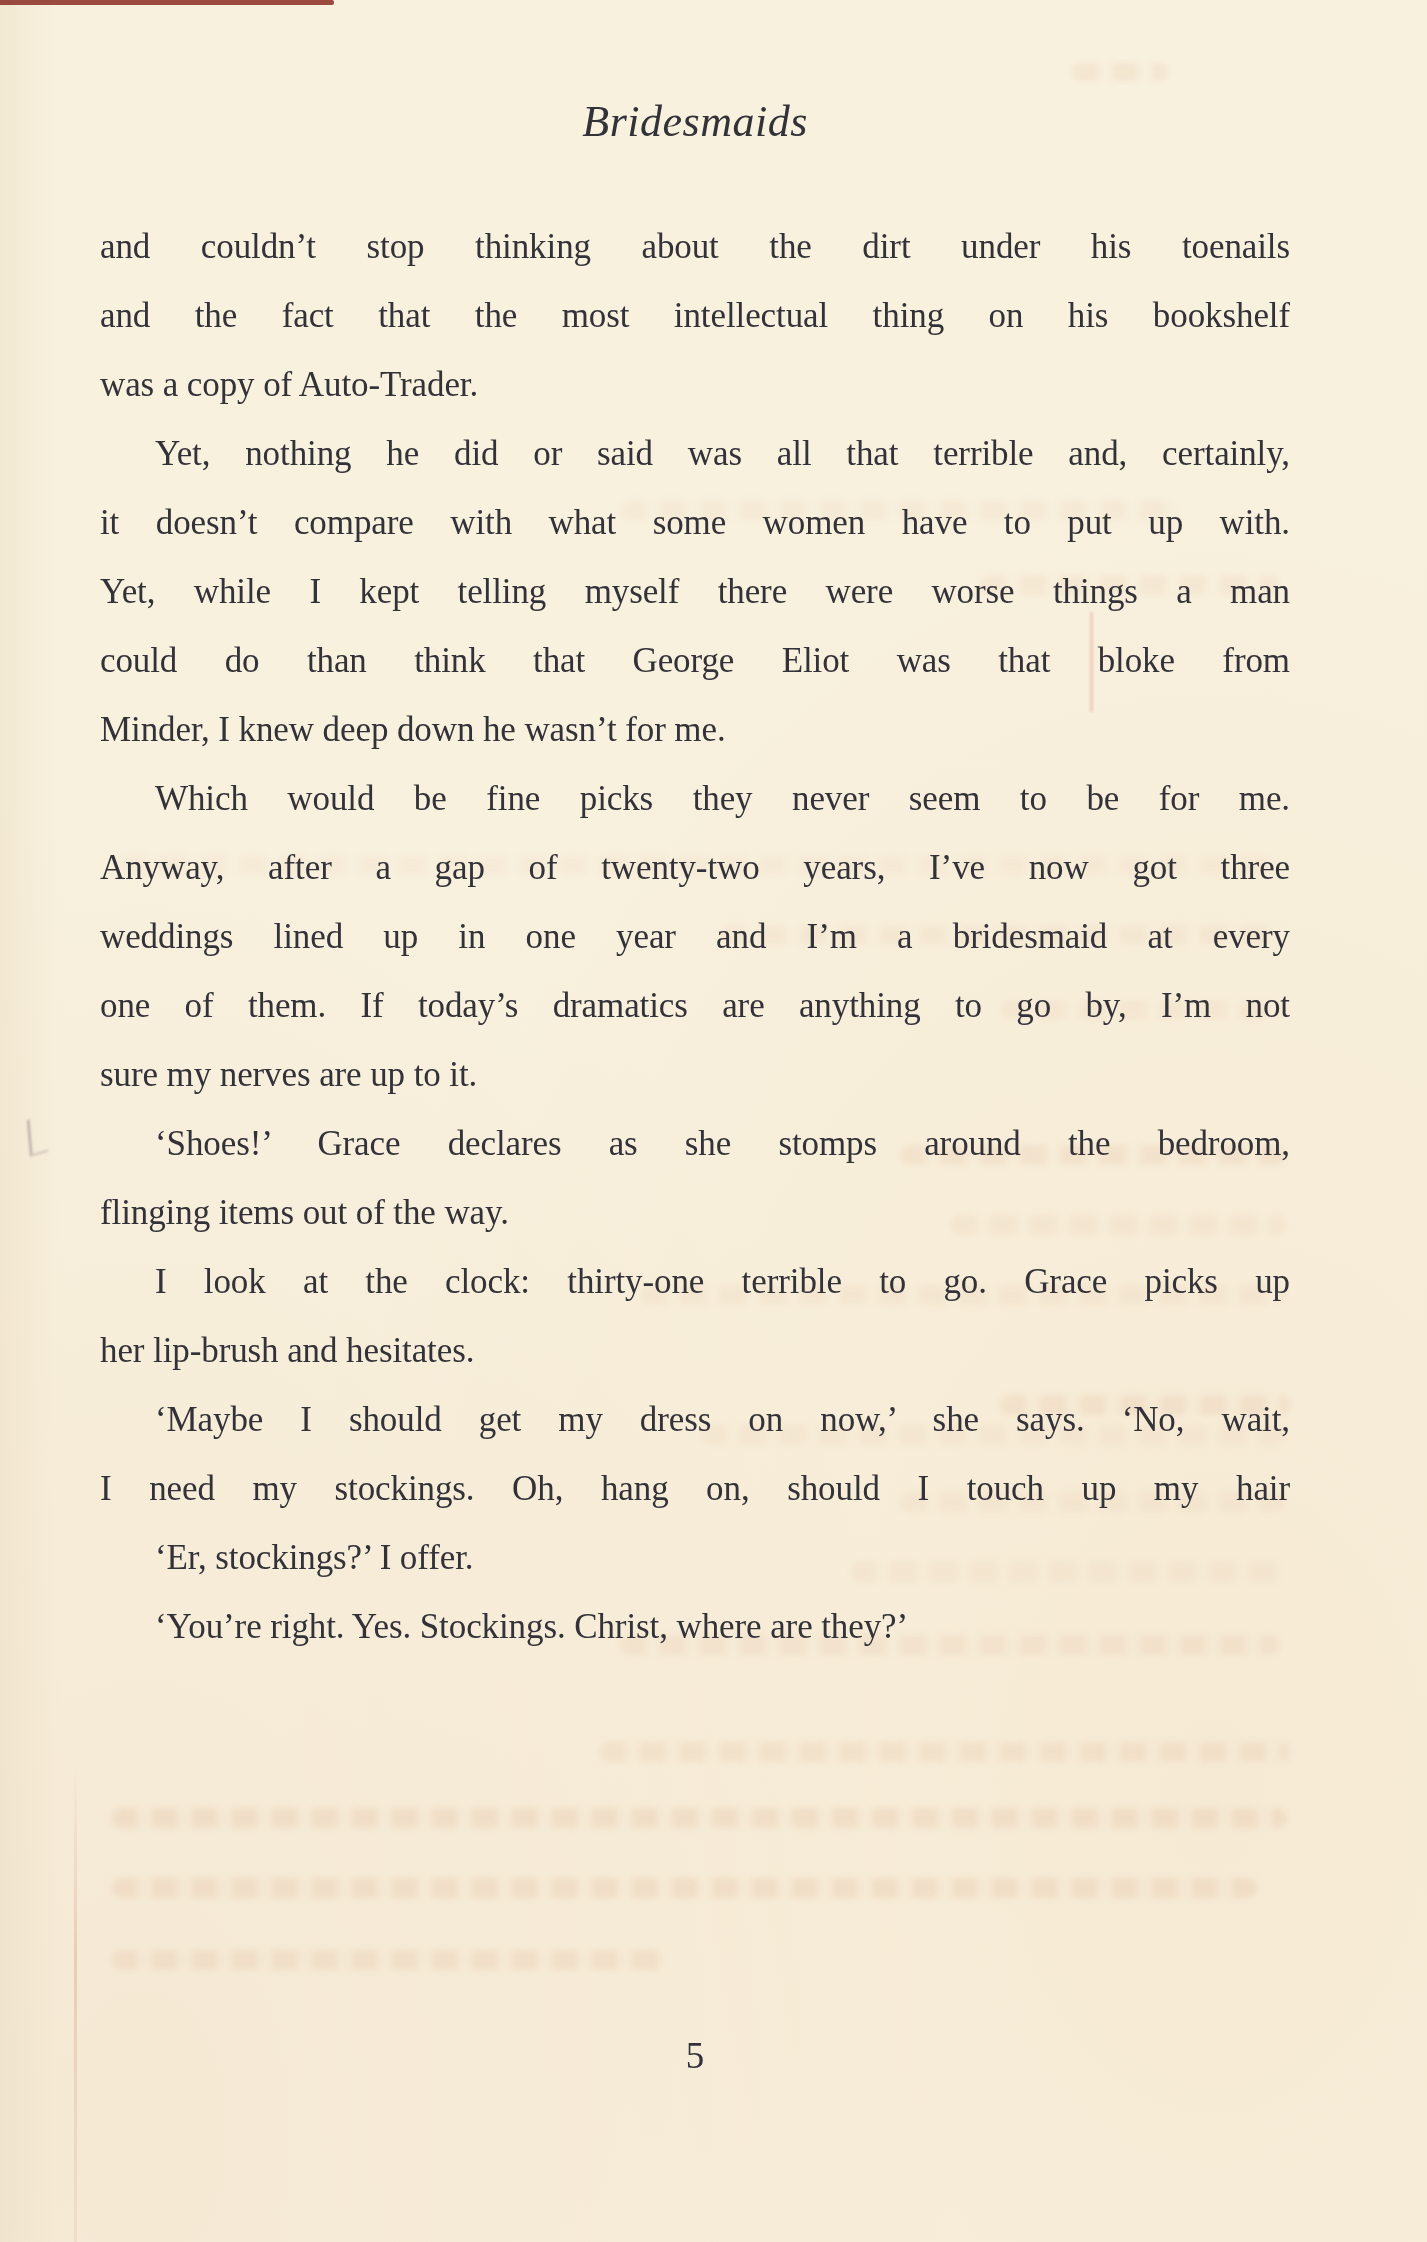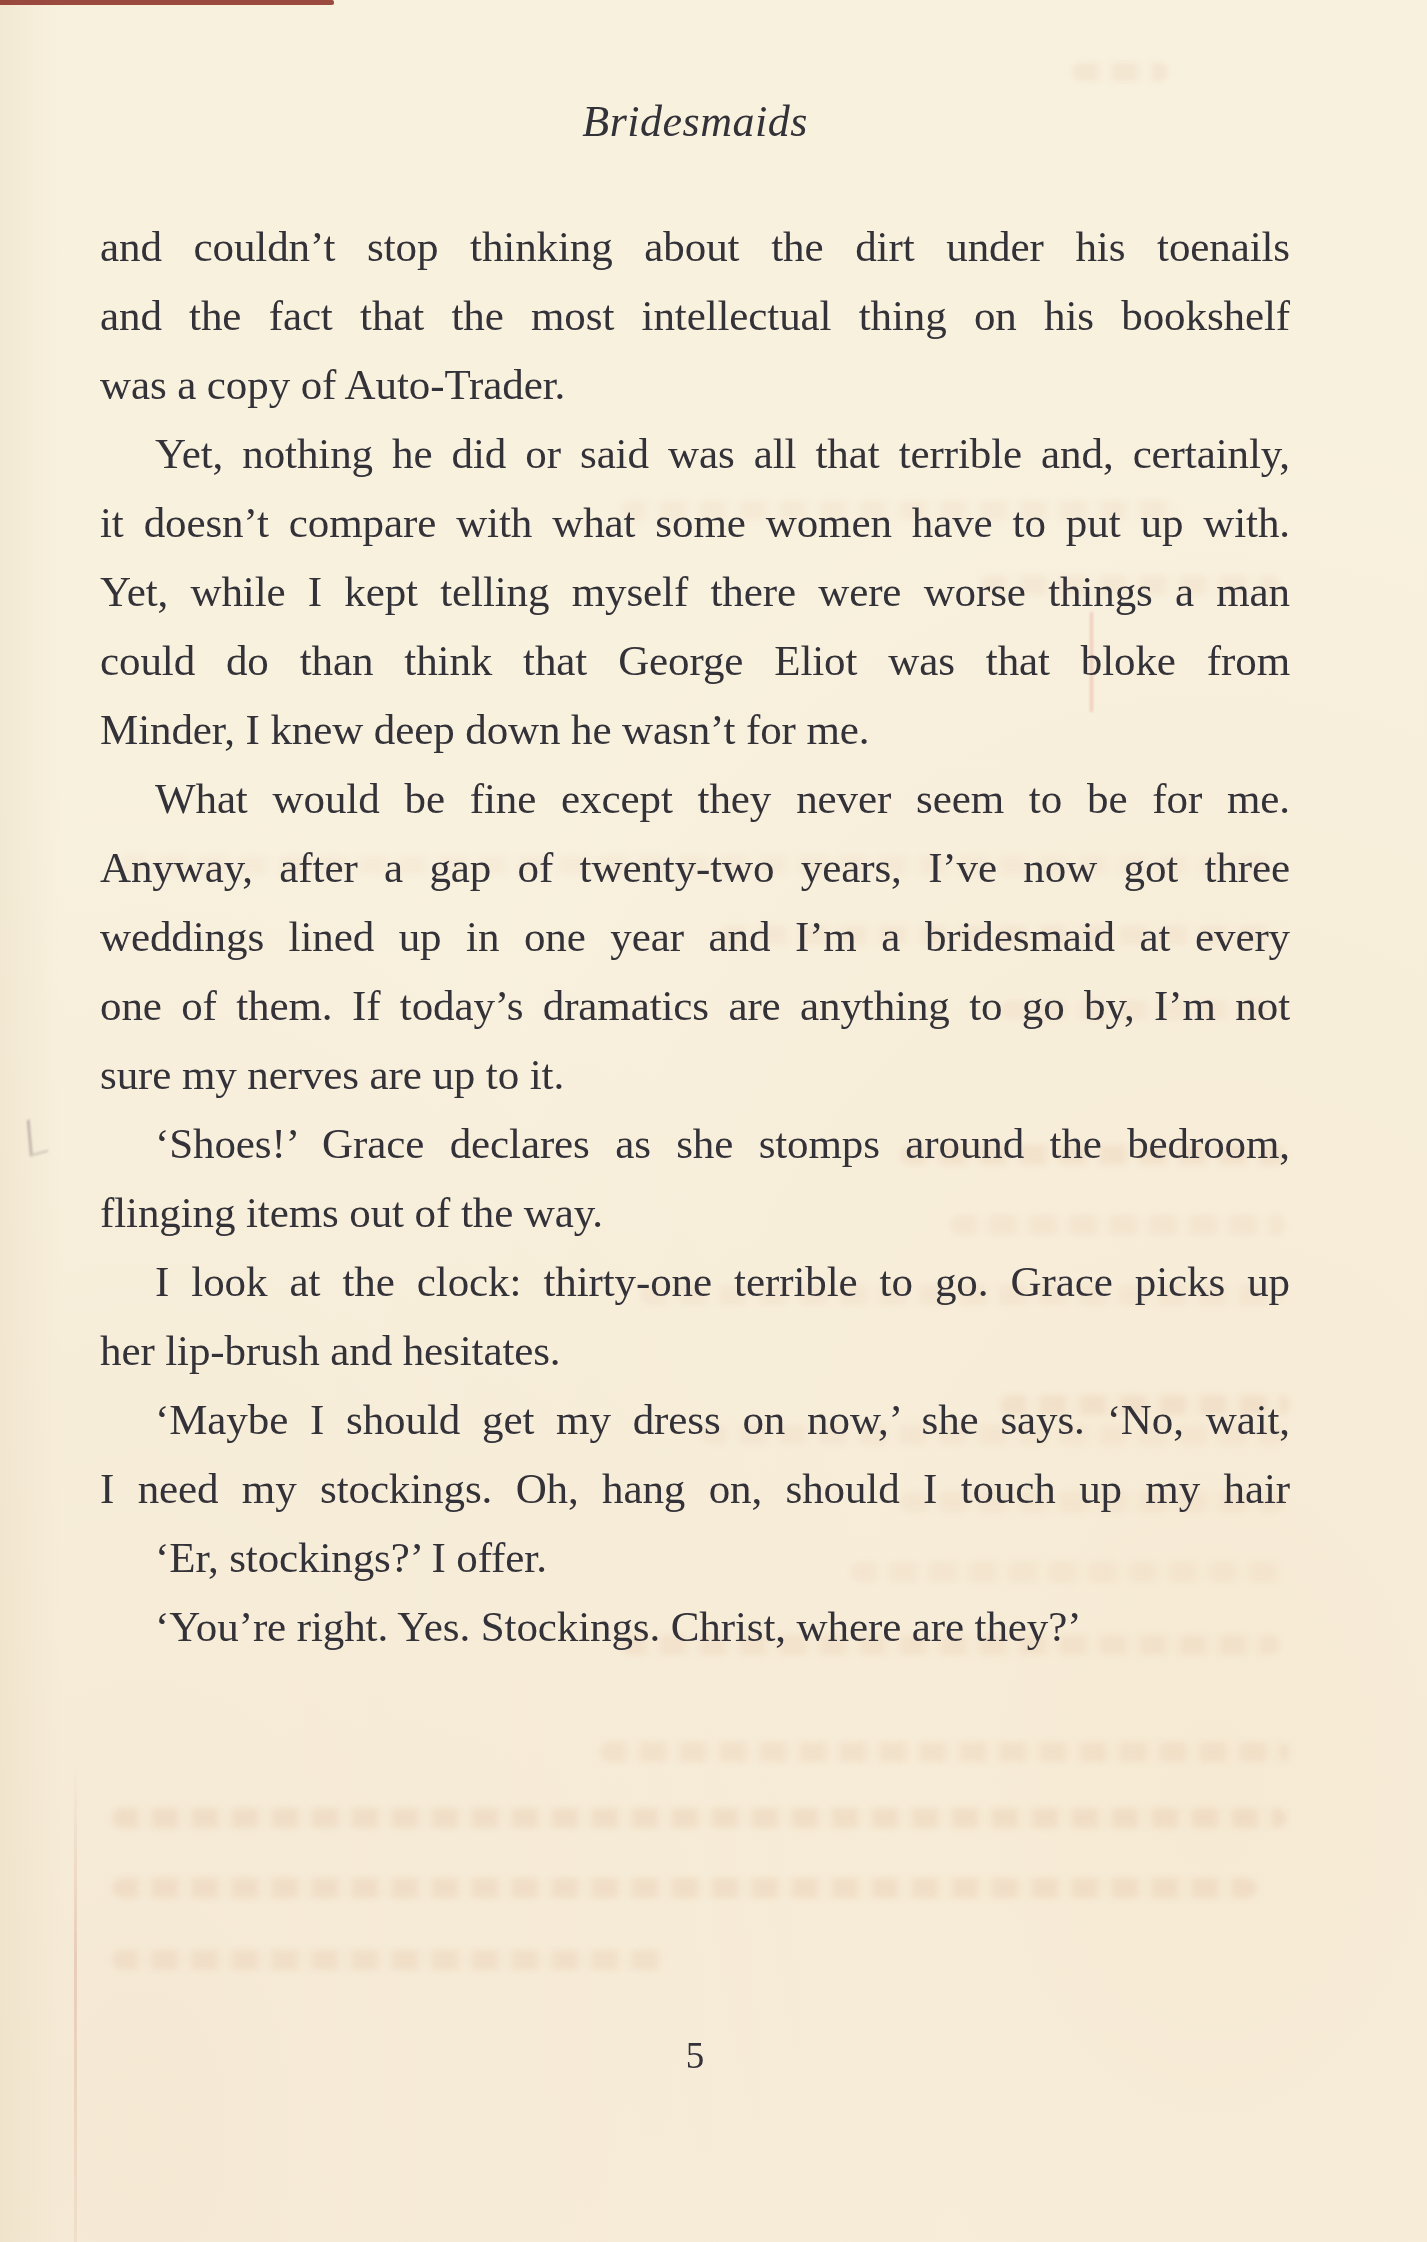--- a/index.html
+++ b/index.html
@@ -23,21 +23,21 @@
     text-align:center;
   }
   .chapter-title{
     font-style:italic;
     font-size:44px;
     color:#343239;
     letter-spacing:0.5px;
   }
   .body-text{
     position:absolute;left:100px;top:212px;width:1190px;
-    font-size:43px;
+    font-size:35px;
     color:#343239;
     letter-spacing:-0.1px;
   }
   .line{
     height:69px;
     line-height:69px;
     overflow:hidden;
     white-space:normal;
   }
   .line.fill{
@@ -118,21 +118,21 @@
 
   <div class="body-text" id="body-text">
       <div class="line fill"><span>and couldn’t stop thinking about the dirt under his toenails</span></div>
       <div class="line fill"><span>and the fact that the most intellectual thing on his bookshelf</span></div>
       <div class="line"><span>was a copy of </span><span class="it">Auto-Trader</span><span>.</span></div>
       <div class="line fill indent"><span>Yet, nothing he did or said was all </span><span class="it">that</span><span> terrible and, certainly,</span></div>
       <div class="line fill"><span>it doesn’t compare with what some women have to put up with.</span></div>
       <div class="line fill"><span>Yet, while I kept telling myself there were worse things a man</span></div>
       <div class="line fill"><span>could do than think that George Eliot was that bloke from</span></div>
       <div class="line"><span class="it">Minder</span><span>, I knew deep down he wasn’t for me.</span></div>
-      <div class="line fill indent"><span>What would be fine except they never seem to be for me.</span></div>
+      <div class="line fill indent"><span>Which would be fine picks they never seem to be for me.</span></div>
       <div class="line fill"><span>Anyway, after a gap of twenty-two years, I’ve now got three</span></div>
       <div class="line fill"><span>weddings lined up in one year and I’m a bridesmaid at every</span></div>
       <div class="line fill"><span>one of them. If today’s dramatics are anything to go by, I’m not</span></div>
       <div class="line"><span>sure my nerves are up to it.</span></div>
       <div class="line fill indent"><span>‘Shoes!’ Grace declares as she stomps around the bedroom,</span></div>
       <div class="line"><span>flinging items out of the way.</span></div>
       <div class="line fill indent"><span>I look at the clock: thirty-one terrible to go. Grace picks up</span></div>
       <div class="line"><span>her lip-brush and hesitates.</span></div>
       <div class="line fill indent"><span>‘Maybe I should get my dress on now,’ she says. ‘No, wait,</span></div>
       <div class="line fill"><span>I need my stockings. Oh, hang on, should I touch up my hair</span></div>

